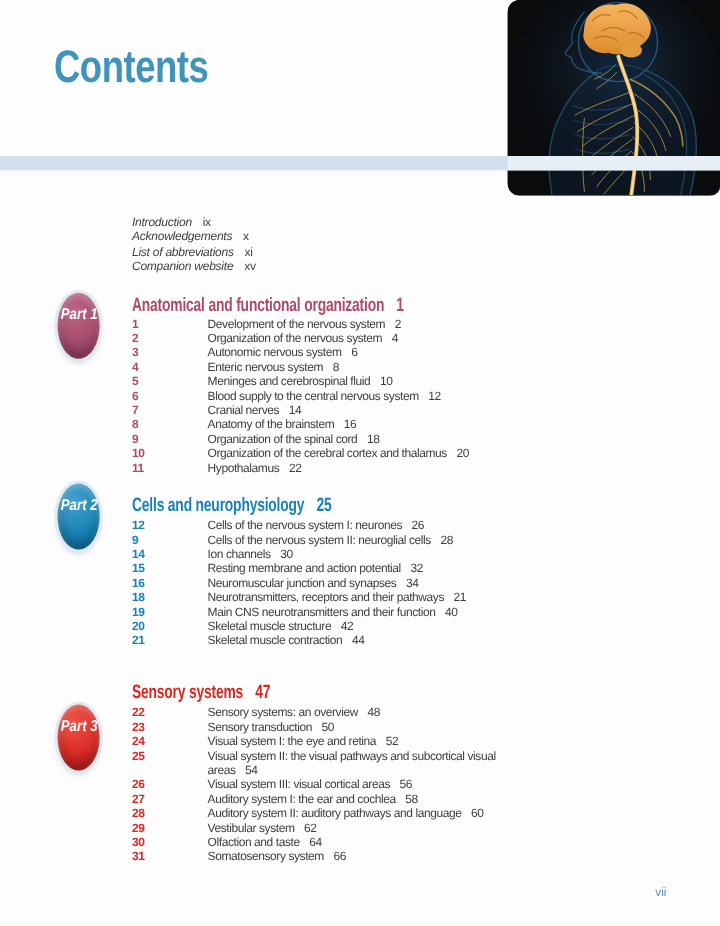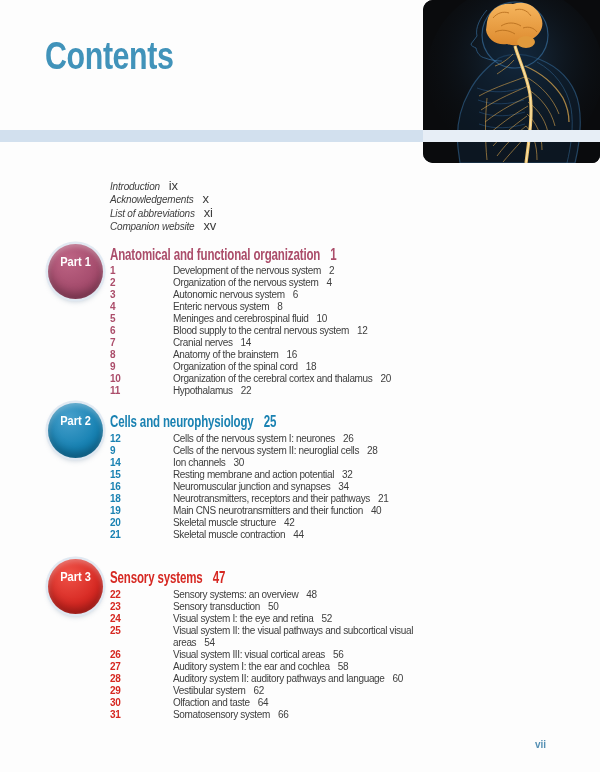--- a/index.html
+++ b/index.html
@@ -20,59 +20,60 @@
   
   .hero{
     position:absolute;left:423px;top:0;width:177px;height:163px;
     background:#0a0b0d;border-radius:10px 0 8px 10px;overflow:hidden;z-index:1;
   }
   .hero svg{display:block;}
   
   .front-matter{position:absolute;left:110px;top:180px;margin:0;padding:0;list-style:none;}
   .fm-row{font-size:10px;line-height:12.4px;color:#3e3e3e;letter-spacing:-.2px;}
   .fm-label{font-style:italic;}
-  .fm-page{margin-left:9px;font-size:13px;}
+  .fm-page{margin-left:9px;font-size:10px;}
   
   .part{position:absolute;left:48px;width:480px;}
   .part.p1{top:244px;}
   .part.p2{top:403px;}
   .part.p3{top:559px;}
   .badge{
-    position:absolute;left:0;top:0;width:55px;height:55px;border-radius:50%;
+    position:absolute;left:0;top:0;width:35px;height:55px;border-radius:50%;
     color:#fff;font-weight:bold;font-size:13px;text-align:center;
     box-shadow:0 0 0 2.5px rgba(223,232,241,.95),
                0 3px 5px rgba(140,160,180,.45),
                inset 0 3px 5px rgba(255,255,255,.3),
                inset 0 -6px 8px rgba(0,0,0,.25);
+    font-style:italic;
   }
   .badge-label{display:block;padding-top:10px;transform:scaleX(.85);transform-origin:center top;white-space:nowrap;}
   .p1 .badge{background:radial-gradient(circle at 38% 28%,#bd6484,#a44b6c 60%,#8e3c5c);}
   .p2 .badge{background:radial-gradient(circle at 38% 28%,#47a0cc,#1681b2 60%,#0d6b99);text-align:center;}
-  .p3 .badge{background:radial-gradient(circle at 38% 28%,#ef5247,#d62822 60%,#b81b18);}
+  .p3 .badge{background:radial-gradient(circle at 38% 28%,#ef5247,#d62822 60%,#b81b18);margin-top:28px;}
   .part-heading{
     position:absolute;left:62px;margin:0;font-size:16px;line-height:17px;font-weight:bold;
     white-space:nowrap;transform:scaleX(.72);transform-origin:left top;letter-spacing:-.2px;
   }
   .p1 .part-heading{top:2px;color:#ab4d6a;}
   .p2 .part-heading{top:10px;color:#1a82b2;}
   .p3 .part-heading{top:10px;color:#d62822;}
   .part-page{margin-left:14px;}
   .chapters{position:absolute;left:62px;margin:0;padding:0;list-style:none;}
   .p1 .chapters{top:21px;}
   .p2 .chapters{top:30px;}
   .p3 .chapters{top:30px;}
   .ch-row{display:flex;font-size:10px;line-height:12px;color:#3e3e3e;letter-spacing:-.35px;}
   .ch-num{flex:0 0 21px;font-weight:bold;}
   .p1 .ch-num{color:#ab4d6a;}
   .p2 .ch-num{color:#1a82b2;}
   .p3 .ch-num{color:#d62822;}
   .ch-title-wrap{width:260px;padding-left:42px;}
   .ch-page{margin-left:8px;}
   
-  .folio{position:absolute;left:535px;top:739px;font-size:10px;font-weight:bold;color:#5590b4;}
+  .folio{position:absolute;left:546px;top:739px;font-size:10px;font-weight:normal;color:#5590b4;}
 </style>
 </head>
 <body>
 
 <div class="page">
 
   <h1 class="page-title">Contents</h1>
 
   <div class="hero">
     <svg width="177" height="163" viewBox="0 0 177 163">

